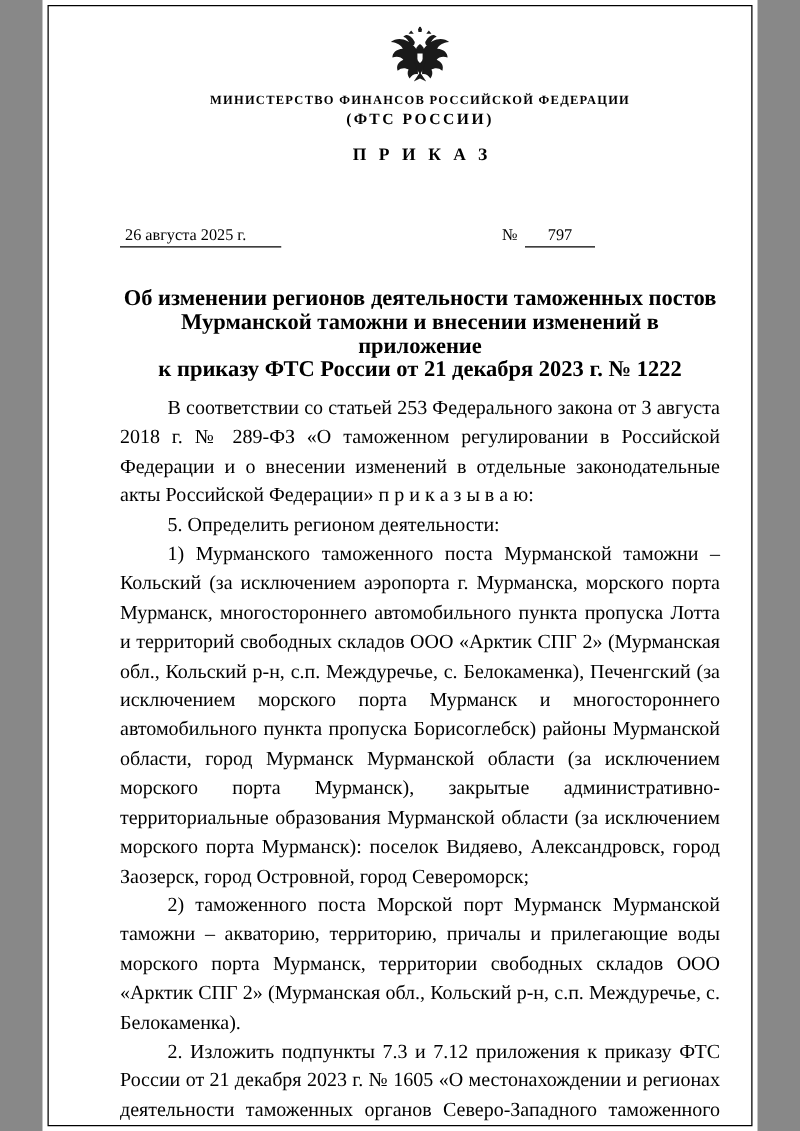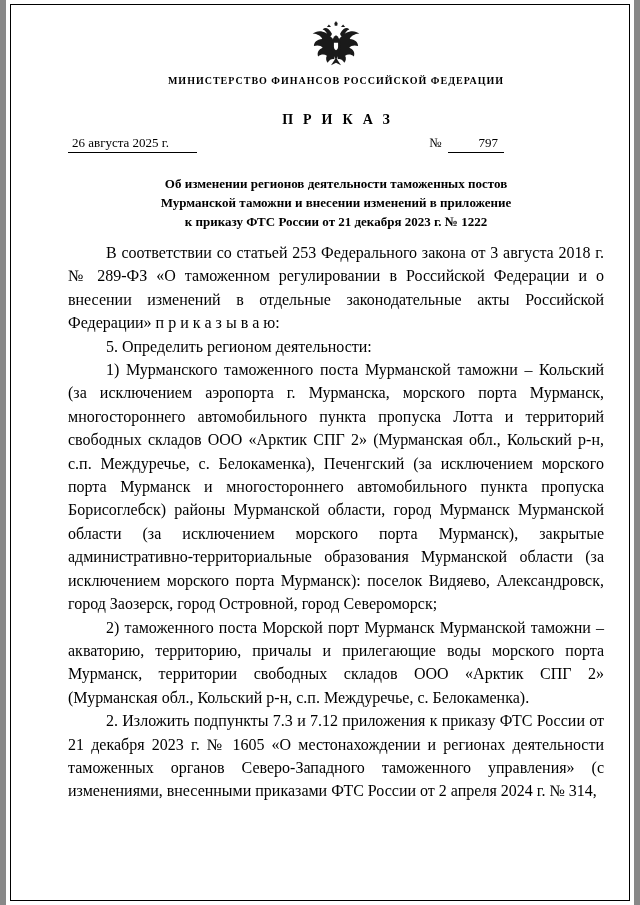--- a/index.html
+++ b/index.html
@@ -1,58 +1,58 @@
 <!DOCTYPE html>
 <html><head>
 <meta charset="utf-8">
 <style>
   html,body { margin:0; padding:0; background:#888; }
   .page {
-    position:relative; width:628px; height:905px; margin:0 auto;
+    position:relative; width:572px; height:905px; margin:0 auto;
     background:#fff; color:#000; overflow:hidden;
     font-family:"Liberation Serif","DejaVu Serif",serif;
   }
   .frame {
     position:absolute; inset:4px; border:1.5px solid #000;
     pointer-events:none;
   }
   .content { position:absolute; left:62px; right:30px; top:20px; }
 
   .header { text-align:center; }
   .emblem { display:block; margin:0 auto; }
   .ministry {
     margin-top:7px; font-weight:bold; font-size:10px; letter-spacing:1px;
     white-space:nowrap;
   }
   .agency {
     margin-top:5px; font-weight:bold; font-size:14px; letter-spacing:4px;
     white-space:nowrap;
   }
   .abbr { margin-top:2px; font-weight:bold; font-size:12.5px; letter-spacing:2px; }
-  .doctype { margin-top:26px; font-weight:bold; font-size:14px; letter-spacing:10px; text-indent:10px; }
+  .doctype { margin-top:14px; font-weight:bold; font-size:14px; letter-spacing:10px; text-indent:10px; }
 
   .dateline {
     margin-top:7px; display:flex; justify-content:space-between;
     align-items:flex-end; font-size:13px;
   }
   .date-underline {
     display:inline-block; border-bottom:1.2px solid #000;
-    padding:0 28px 1px 4px; white-space:nowrap;
+    padding:0 28px 1px 4px; white-space:nowrap;margin-top:40px;
   }
   .num-block { margin-right:100px; white-space:nowrap; }
   .num-sign { padding-right:6px; }
   .num-underline {
     display:inline-block; min-width:44px; border-bottom:1.2px solid #000;
-    padding:0 6px 1px 6px; text-align:right;
+    padding:0 6px 1px 6px; text-align:center;
   }
   .city { margin-top:4px; text-align:center; font-size:12.5px; }
 
   .title {
-    margin-top:21px; text-align:center; font-weight:bold;
-    font-size:13px; line-height:19px;
+    margin-top:31px; text-align:center; font-weight:bold;
+    font-size:18px; line-height:19px;
   }
 
   .body-text { margin-top:10px; font-size:16px; line-height:23.4px; }
   .body-text p {
     margin:0; text-indent:38px; text-align:justify;
   }
 </style>
 </head>
 <body>
 
@@ -71,20 +71,21 @@
           <path d="M70 30 C78 16 86 14 92 20 C86 22 82 27 80 34 C76 38 70 38 70 30 Z"></path>
           <path d="M52 42 C36 22 16 20 4 30 C16 31 24 36 27 43 C14 44 7 51 7 60 C16 57 24 59 28 64 C18 68 14 76 17 85 C24 79 32 79 38 83 C35 89 36 95 40 100 C45 92 52 90 56 92 L56 60 Z"></path>
           <path d="M68 42 C84 22 104 20 116 30 C104 31 96 36 93 43 C106 44 113 51 113 60 C104 57 96 59 92 64 C102 68 106 76 103 85 C96 79 88 79 82 83 C85 89 84 95 80 100 C75 92 68 90 64 92 L64 60 Z"></path>
           <path d="M60 34 C50 40 48 56 50 70 C53 82 57 88 60 92 C63 88 67 82 70 70 C72 56 70 40 60 34 Z"></path>
           <path d="M60 88 L48 106 L60 100 L72 106 Z"></path>
           <path d="M55 52 h10 v10 c0 5 -5 8 -5 8 c0 0 -5 -3 -5 -8 Z" fill="#fff"></path>
         </g>
       </svg>
 
       <div class="ministry">МИНИСТЕРСТВО ФИНАНСОВ РОССИЙСКОЙ ФЕДЕРАЦИИ</div>
+      <div class="abbr">(ФТС РОССИИ)</div>
       <div class="doctype">ПРИКАЗ</div>
     </div>
 
     <div class="dateline">
       <span class="date-underline">26 августа 2025 г.</span>
       <span class="num-block">
         <span class="num-sign">№</span><span class="num-underline">797</span>
       </span>
     </div>
 

